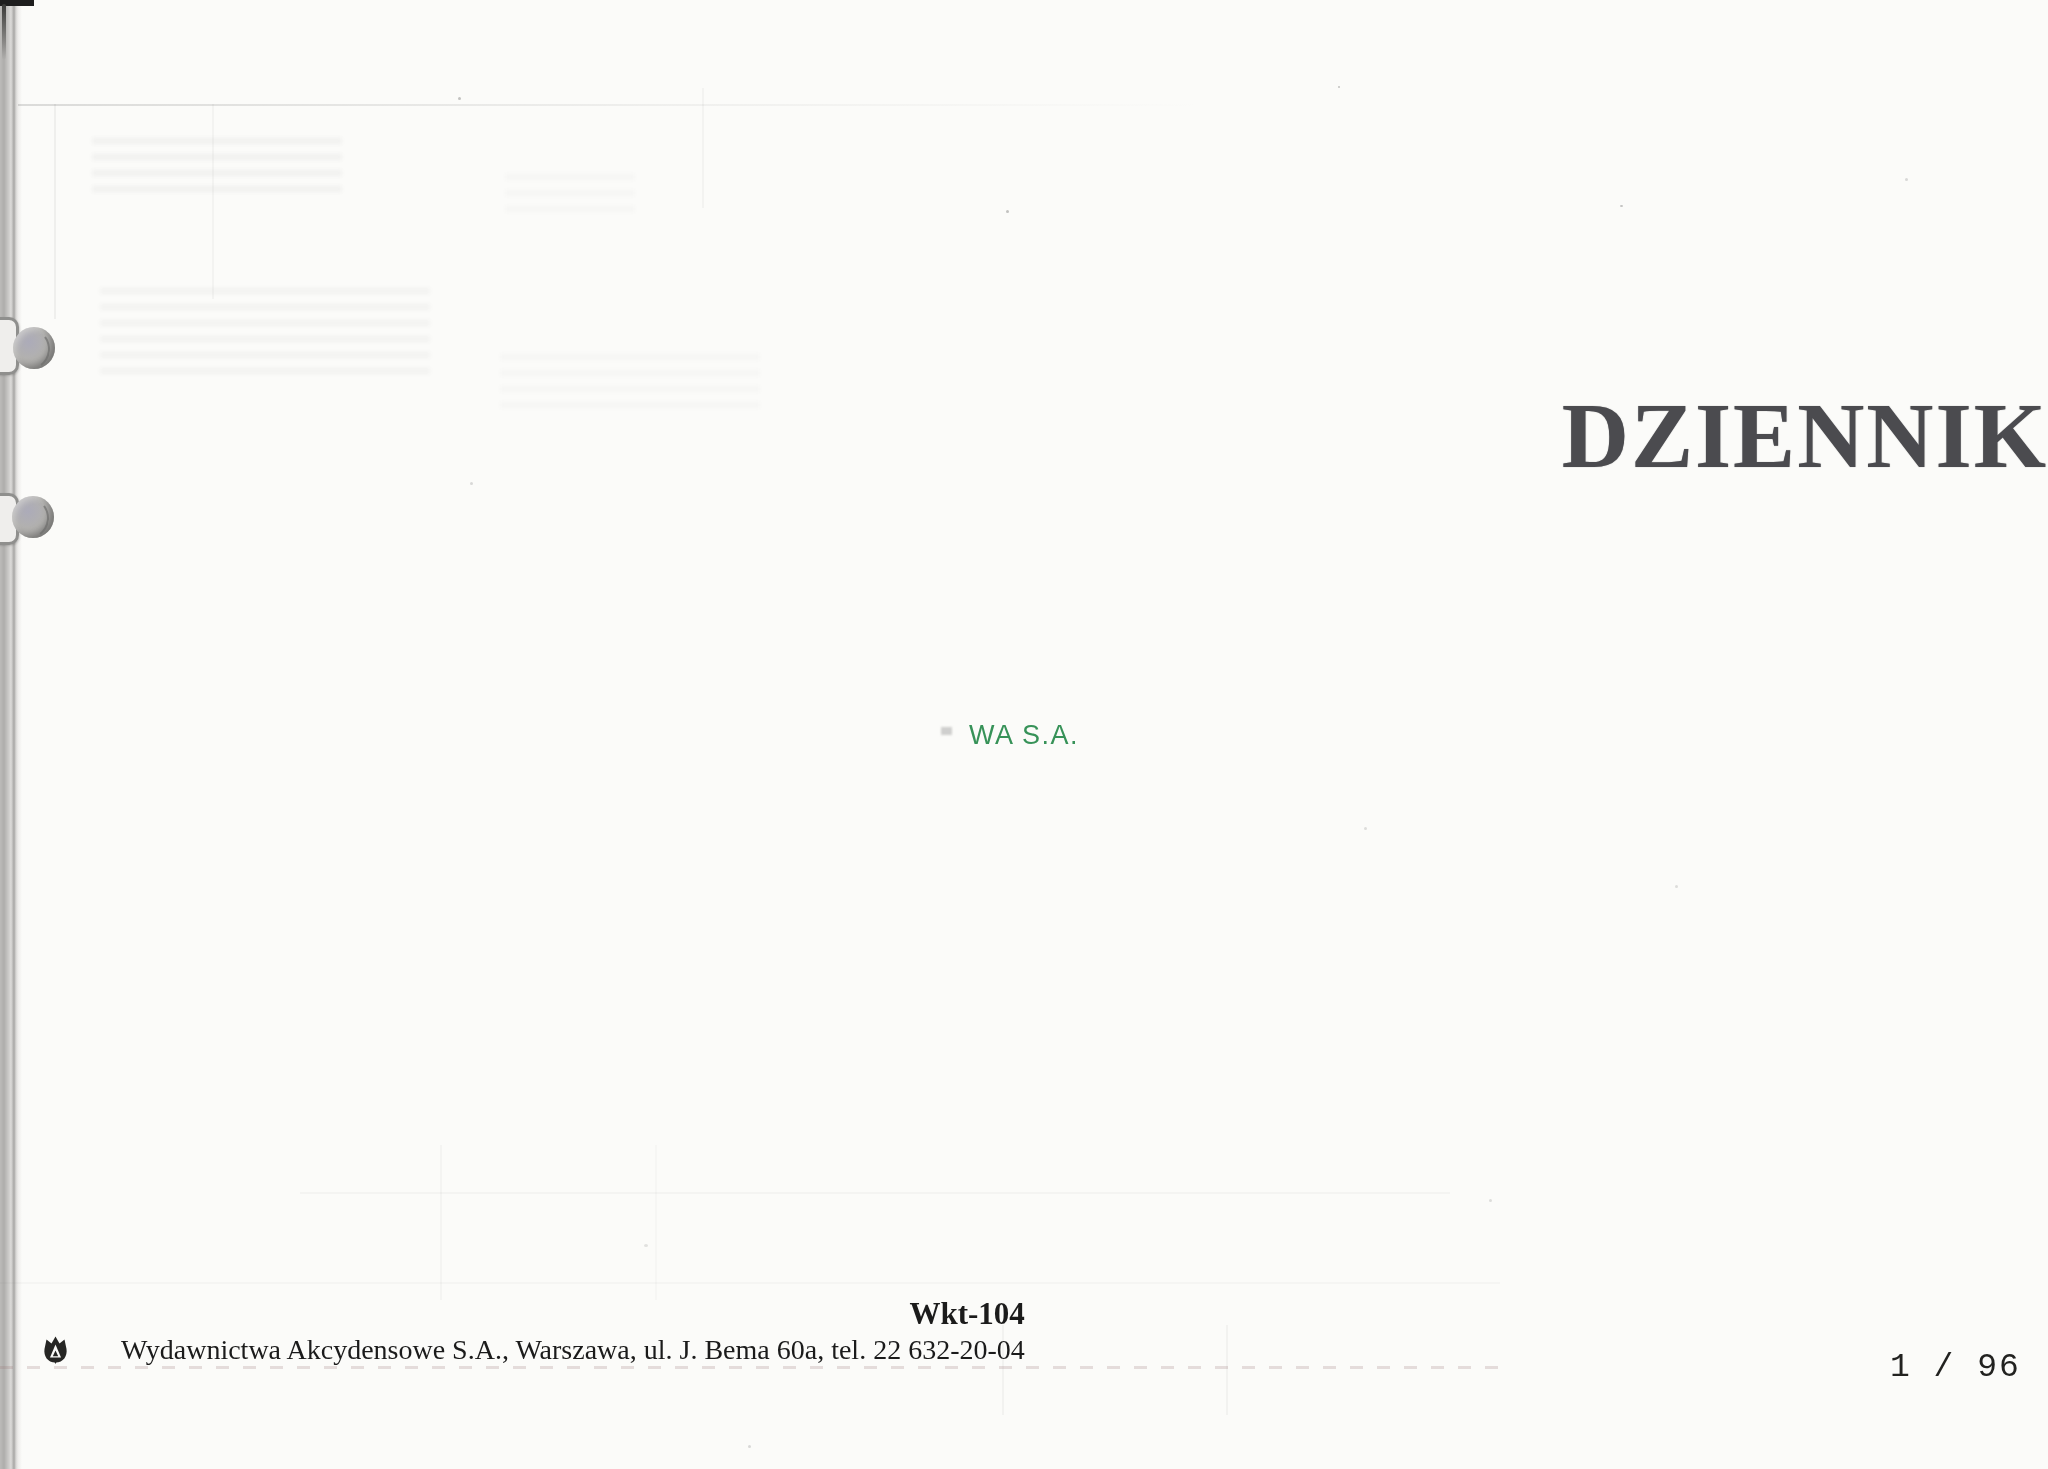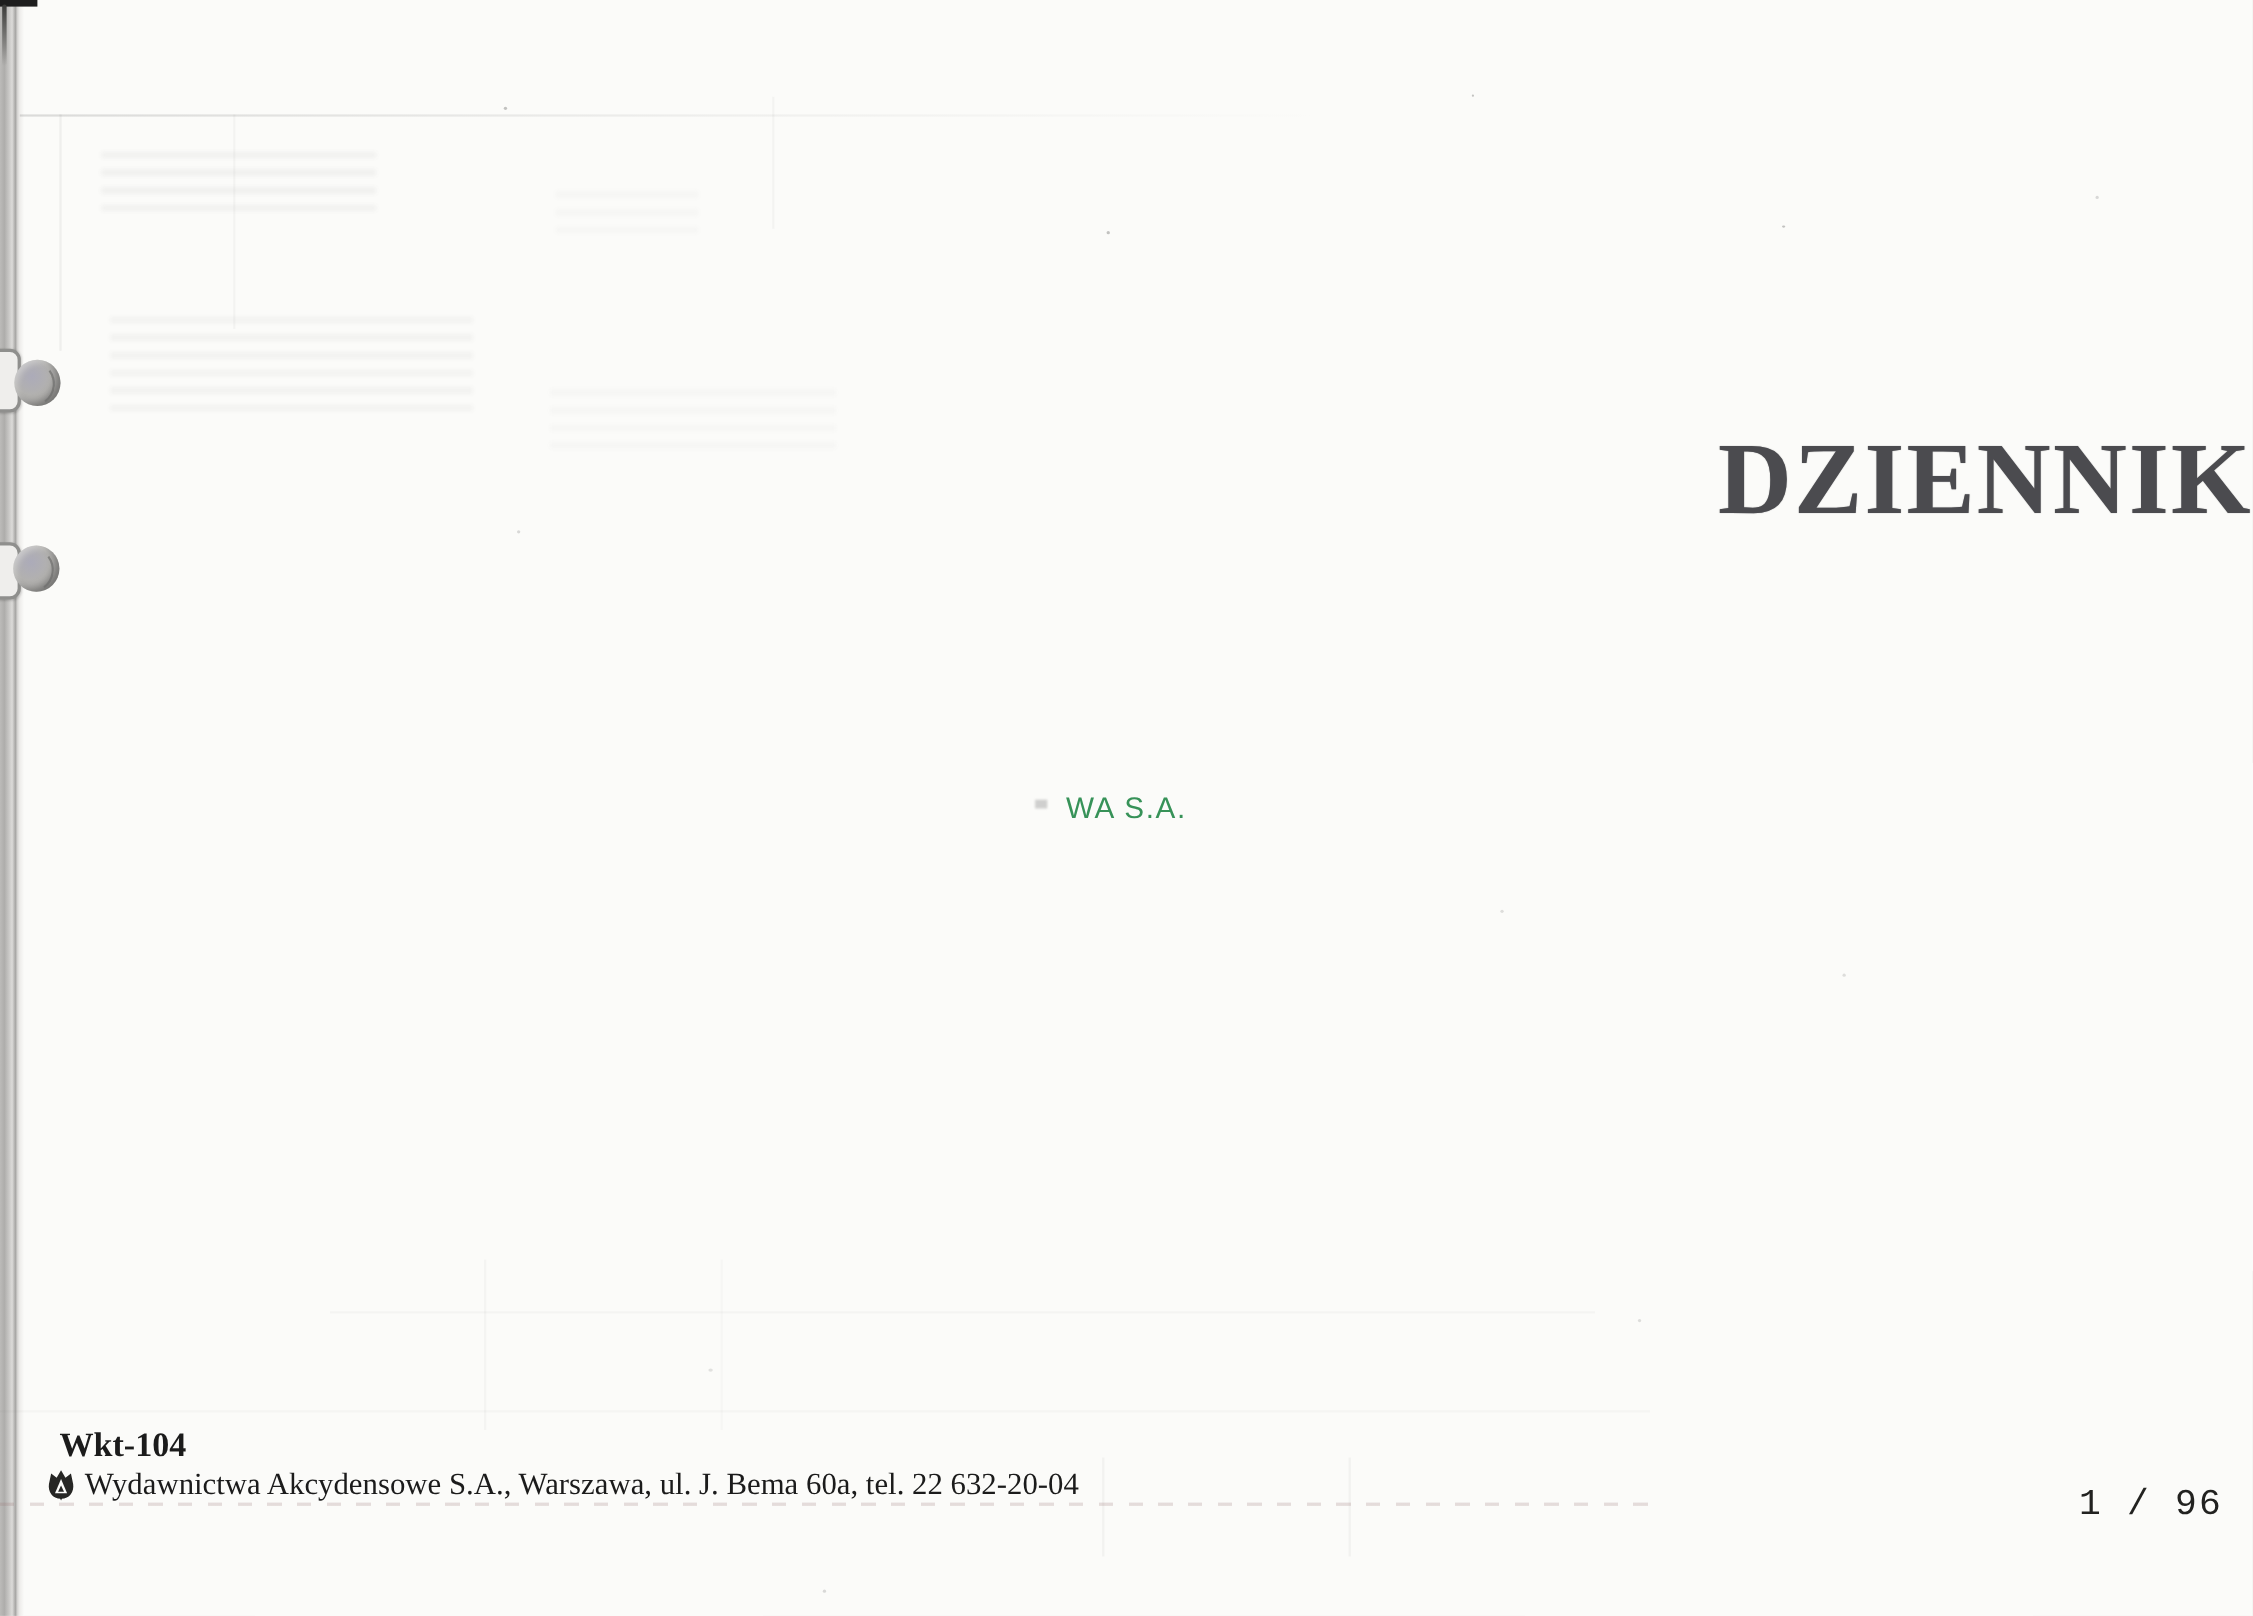--- a/index.html
+++ b/index.html
@@ -108,20 +108,21 @@
     background: rgba(125,125,125,0.35);
     filter: blur(1px);
   }
 
   
   .footer-block {
     position: absolute;
     left: 54px;
     top: 1296px;
     color: #1b1b1b;
+    text-align: right;
   }
   .form-code {
     font-family: "Liberation Serif", serif;
     font-weight: bold;
     font-size: 31px;
     line-height: 36px;
   }
   .publisher-row {
     margin-top: 2px;
     display: flex;
@@ -131,20 +132,21 @@
   .publisher-logo {
     width: 27px; height: 29px;
     margin-left: -12px;
     flex: 0 0 auto;
   }
   .publisher-text {
     font-family: "Liberation Serif", serif;
     font-size: 28px;
     line-height: 32px;
     color: #1b1b1b;
+    margin-left: 44px;
   }
   .artifact-line {
     position: absolute;
     left: 0; top: 1366px;
     width: 1500px; height: 3px;
     background: repeating-linear-gradient(90deg,
       rgba(150,112,112,0.30) 0 13px,
       rgba(150,112,112,0) 13px 27px);
     filter: blur(0.4px);
     opacity: 0.75;

